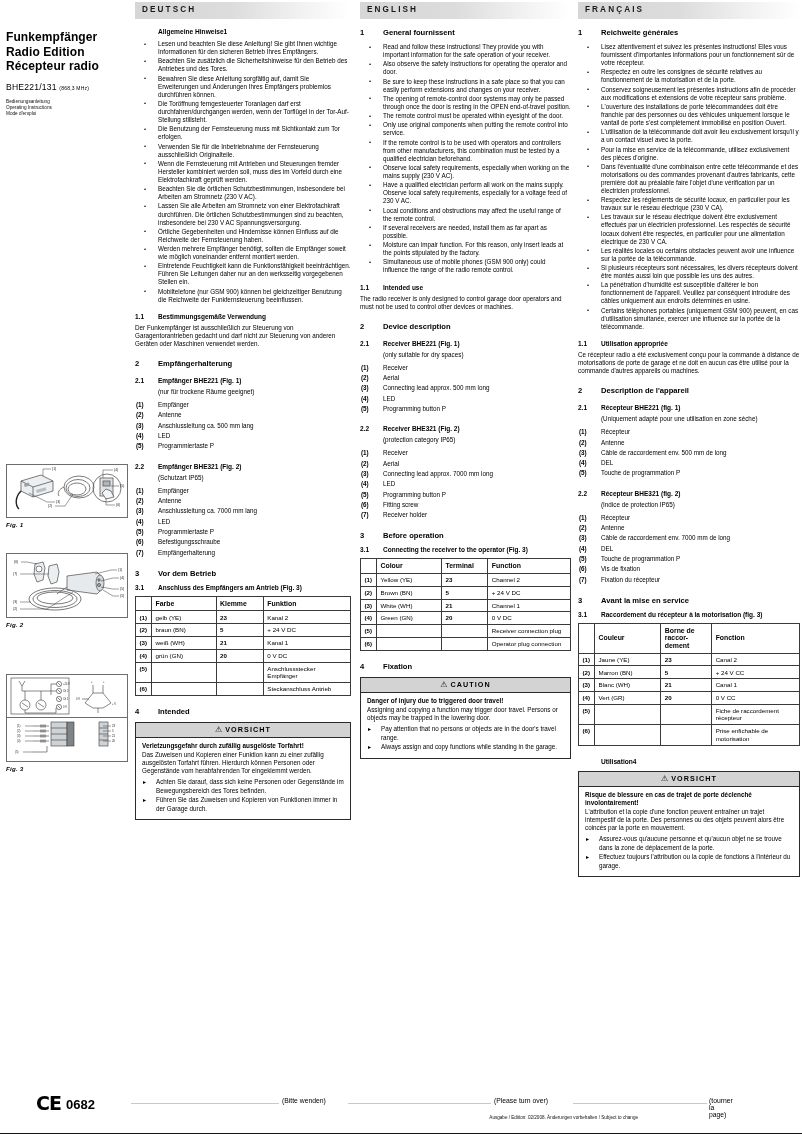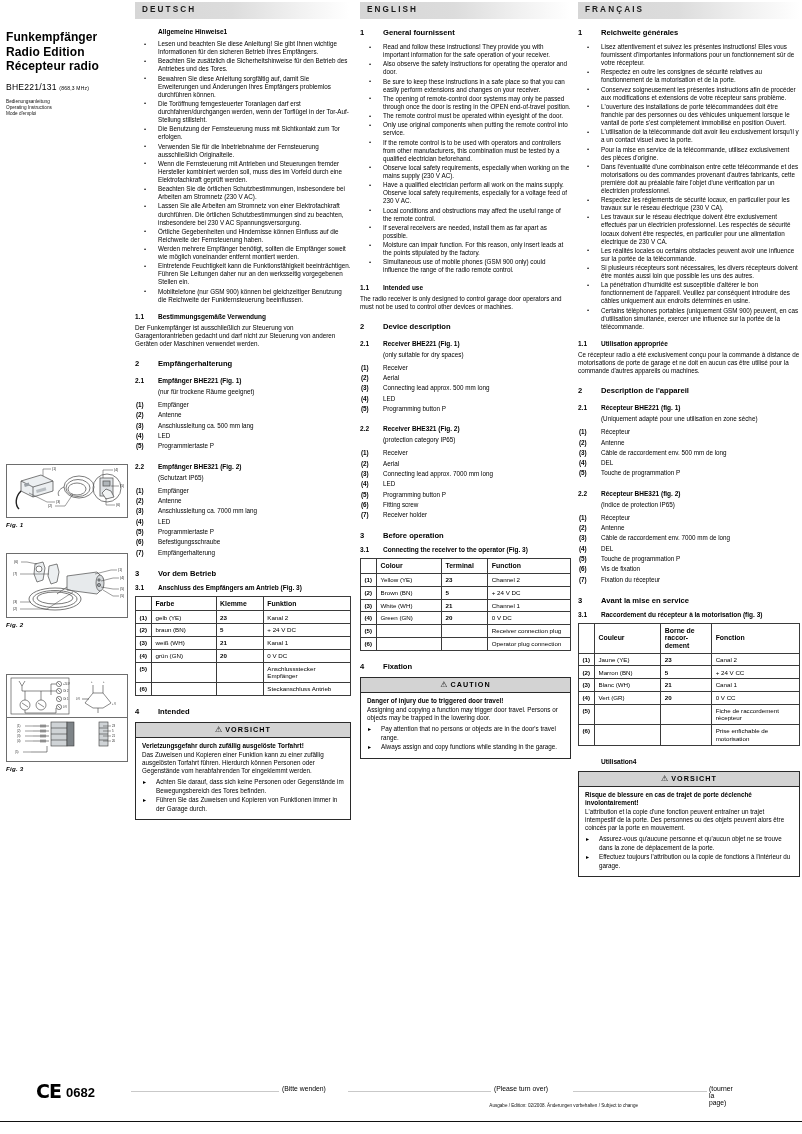--- a/index.html
+++ b/index.html
@@ -254,21 +254,21 @@
     position: absolute;
     left: 0;
     top: 0.2px;
     font-size: 5.2px;
   }
 
   
   .footer {
     position: absolute;
     left: 0;
-    bottom: 12px;
+    bottom: 0;
     width: 644px;
     height: 64px;
   }
   .ce-mark {
     position: absolute;
     left: 36px;
     top: 22px;
     font-size: 19px;
     font-weight: bold;
     letter-spacing: -1px;

